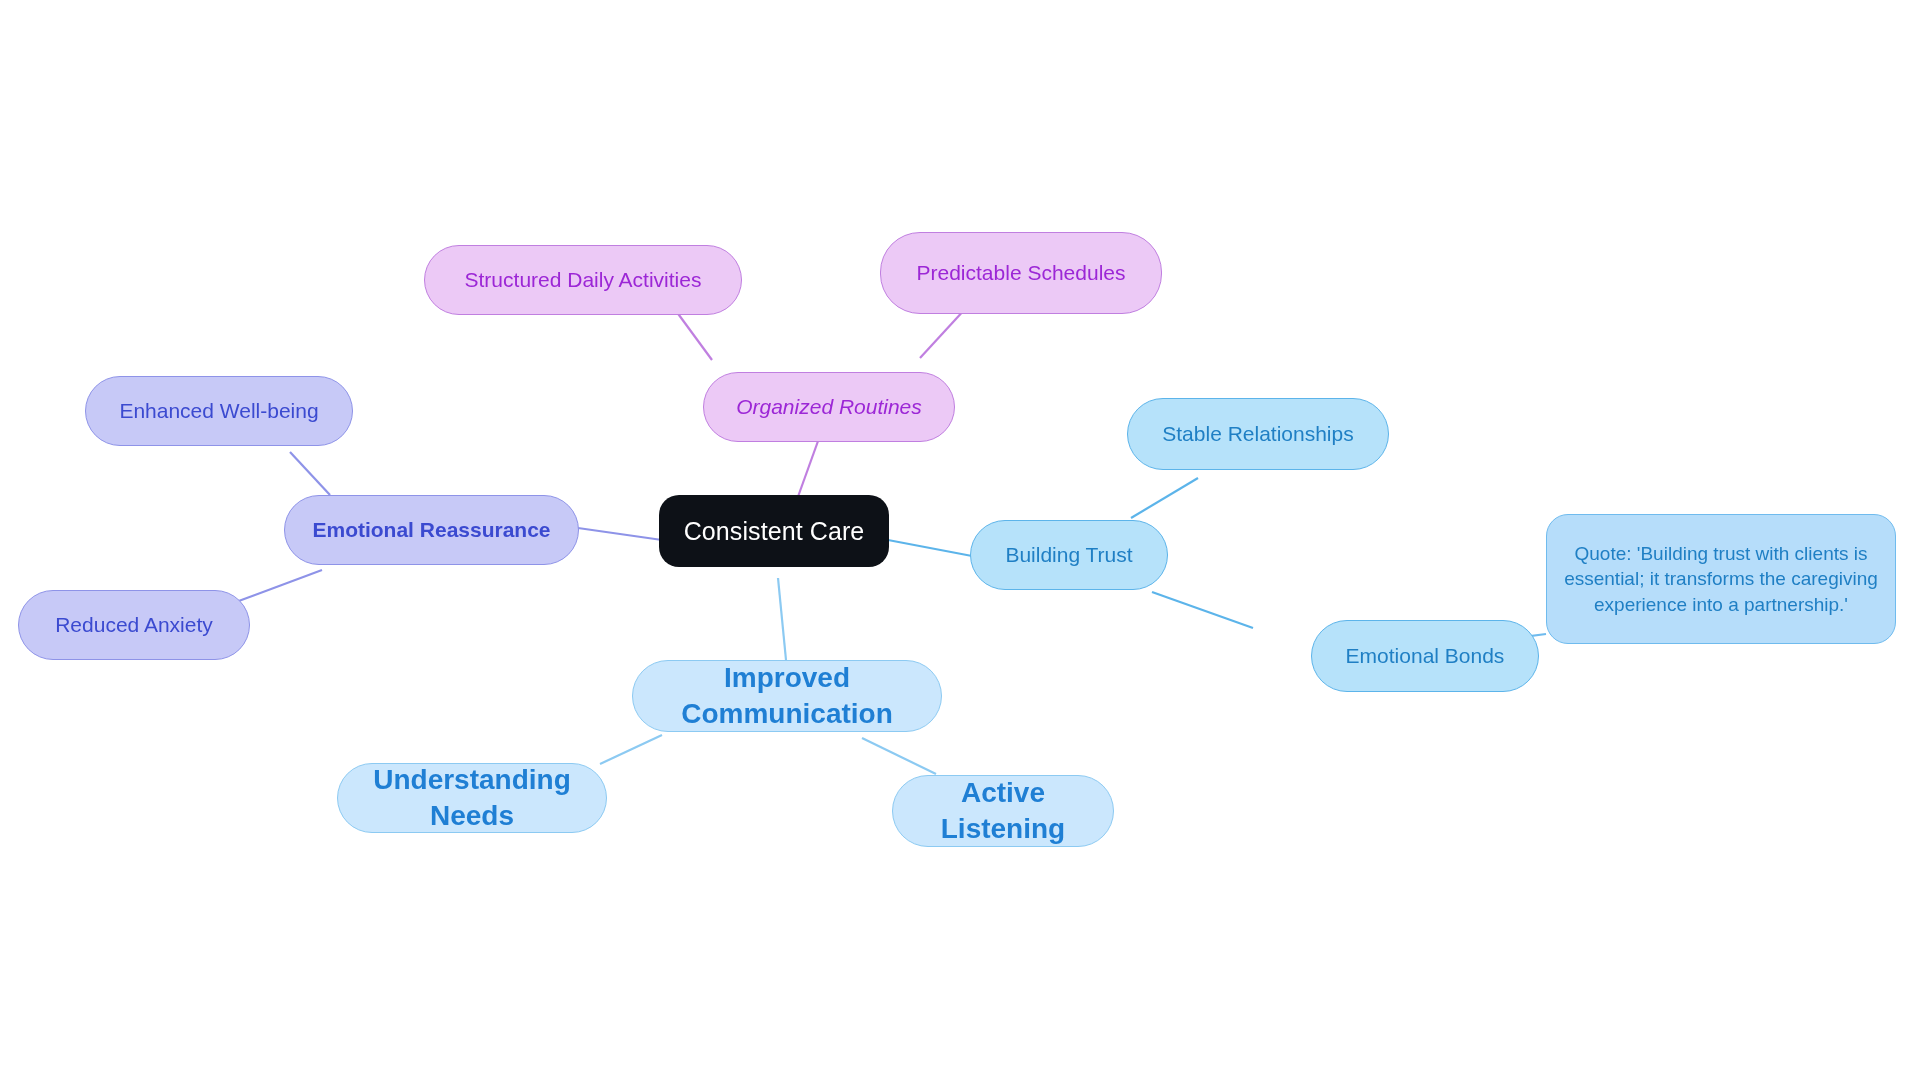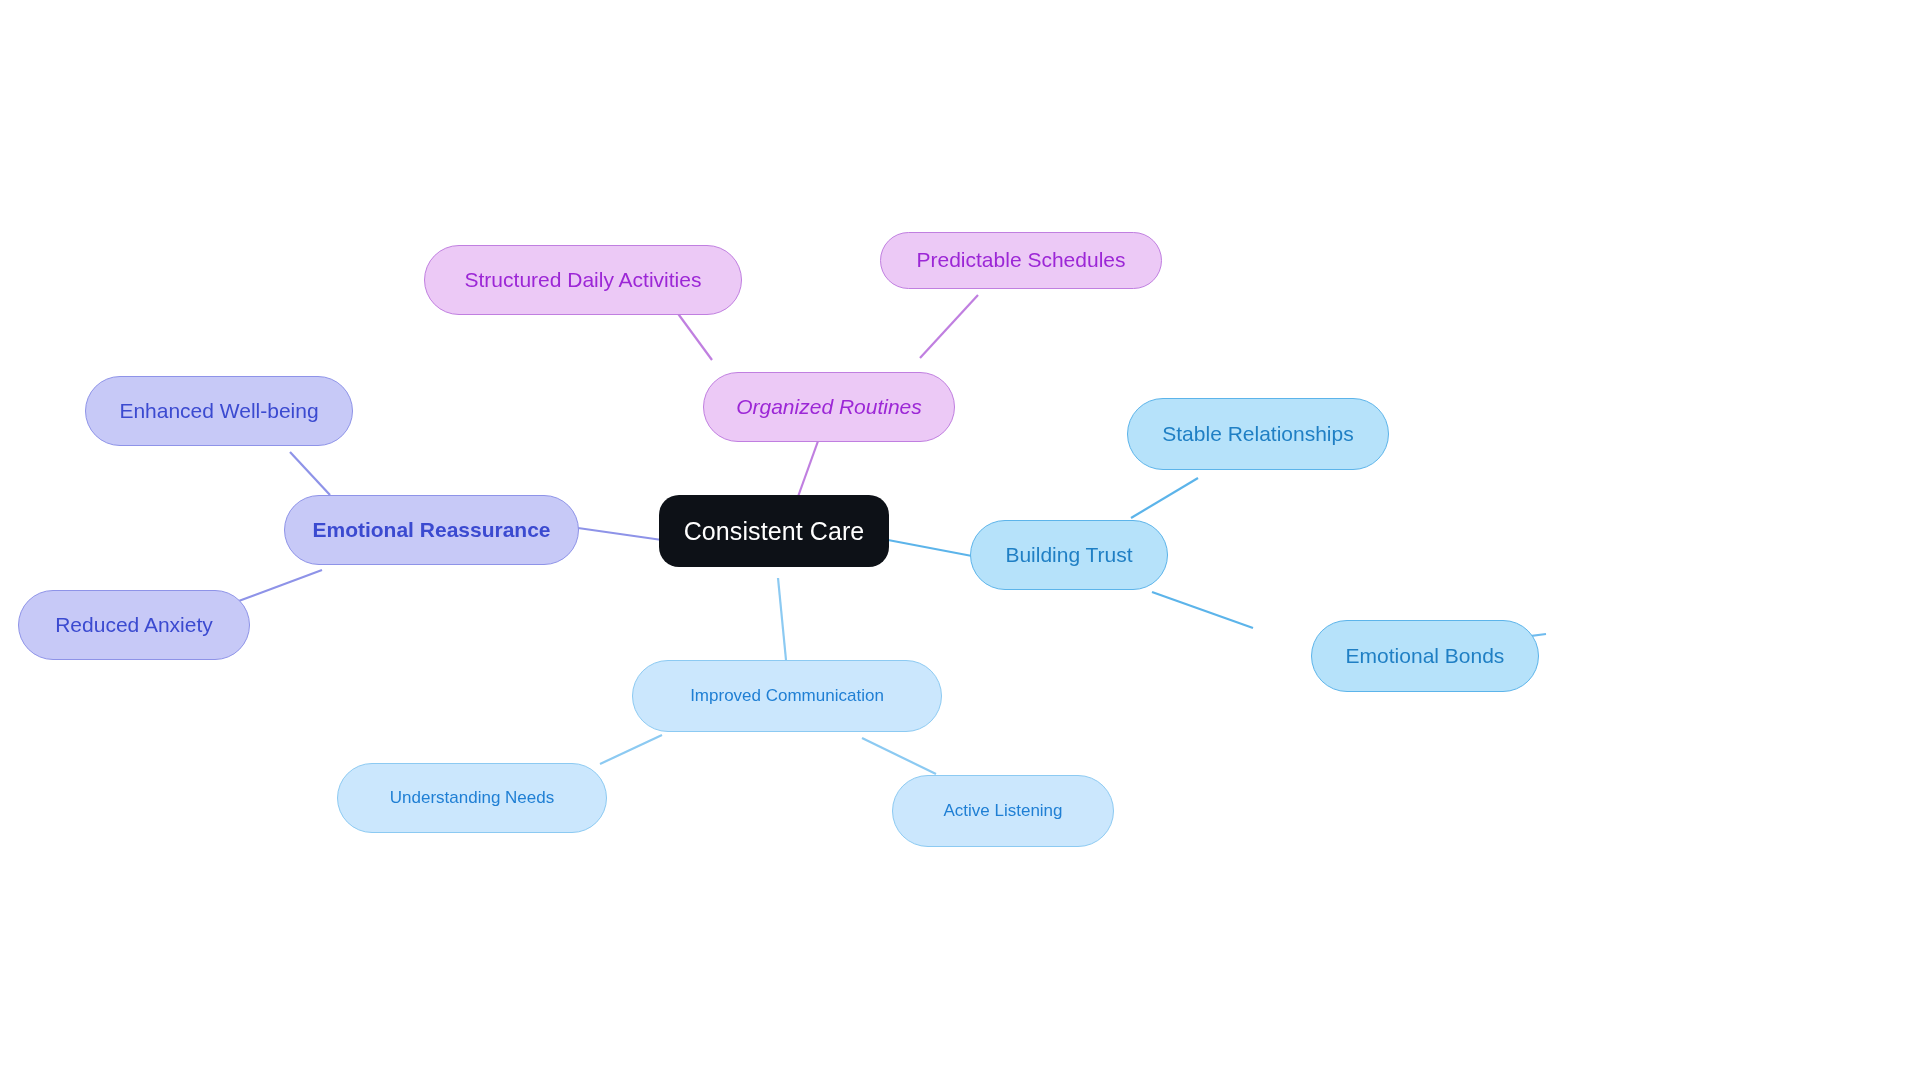--- a/index.html
+++ b/index.html
@@ -62,21 +62,22 @@
   .node-blue-mid {
     background: #b6e2fa;
     border-color: #5cb4ea;
     color: #1f7fc4;
     font-size: 21px;
   }
   .node-blue-light {
     background: #cbe7fd;
     border-color: #8ccaf2;
     color: #1f7fd4;
-    font-size: 17px;
+    font-size: 28px;
+    font-weight: bold;
   }
   .node-quote {
     background: #b6ddfa;
     border-color: #6fbbee;
     color: #1f7fc4;
     font-size: 19px;
     border-radius: 22px;
     line-height: 1.35;
     padding: 10px 16px;
   }
@@ -124,21 +125,21 @@
   </div>
 
   <div class="node node-purple" style="left:703px; top:372px; width:252px; height:70px;font-style:italic;">
     <span class="node-label">Organized Routines</span>
   </div>
 
   <div class="node node-purple" style="left:424px; top:245px; width:318px; height:70px;justify-content:flex-end;">
     <span class="node-label">Structured Daily Activities</span>
   </div>
 
-  <div class="node node-purple" style="left:880px; top:232px; width:282px; height:57px;">
+  <div class="node node-purple" style="left:880px; top:232px; width:282px; height:82px;">
     <span class="node-label">Predictable Schedules</span>
   </div>
 
   <div class="node node-indigo" style="left:284px; top:495px; width:295px; height:70px;font-weight:bold;">
     <span class="node-label">Emotional Reassurance</span>
   </div>
 
   <div class="node node-indigo" style="left:85px; top:376px; width:268px; height:70px;">
     <span class="node-label">Enhanced Well-being</span>
   </div>
@@ -152,20 +153,23 @@
   </div>
 
   <div class="node node-blue-mid" style="left:1127px; top:398px; width:262px; height:72px;">
     <span class="node-label">Stable Relationships</span>
   </div>
 
   <div class="node node-blue-mid" style="left:1311px; top:620px; width:228px; height:72px;">
     <span class="node-label">Emotional Bonds</span>
   </div>
 
+  <div class="node node-quote" style="left:1546px; top:514px; width:350px; height:130px;">
+    <span class="node-label">Quote: 'Building trust with clients is essential; it transforms the caregiving experience into a partnership.'</span>
+  </div>
 
   <div class="node node-blue-light" style="left:632px; top:660px; width:310px; height:72px;">
     <span class="node-label">Improved Communication</span>
   </div>
 
   <div class="node node-blue-light" style="left:337px; top:763px; width:270px; height:70px;">
     <span class="node-label">Understanding Needs</span>
   </div>
 
   <div class="node node-blue-light" style="left:892px; top:775px; width:222px; height:72px;">

